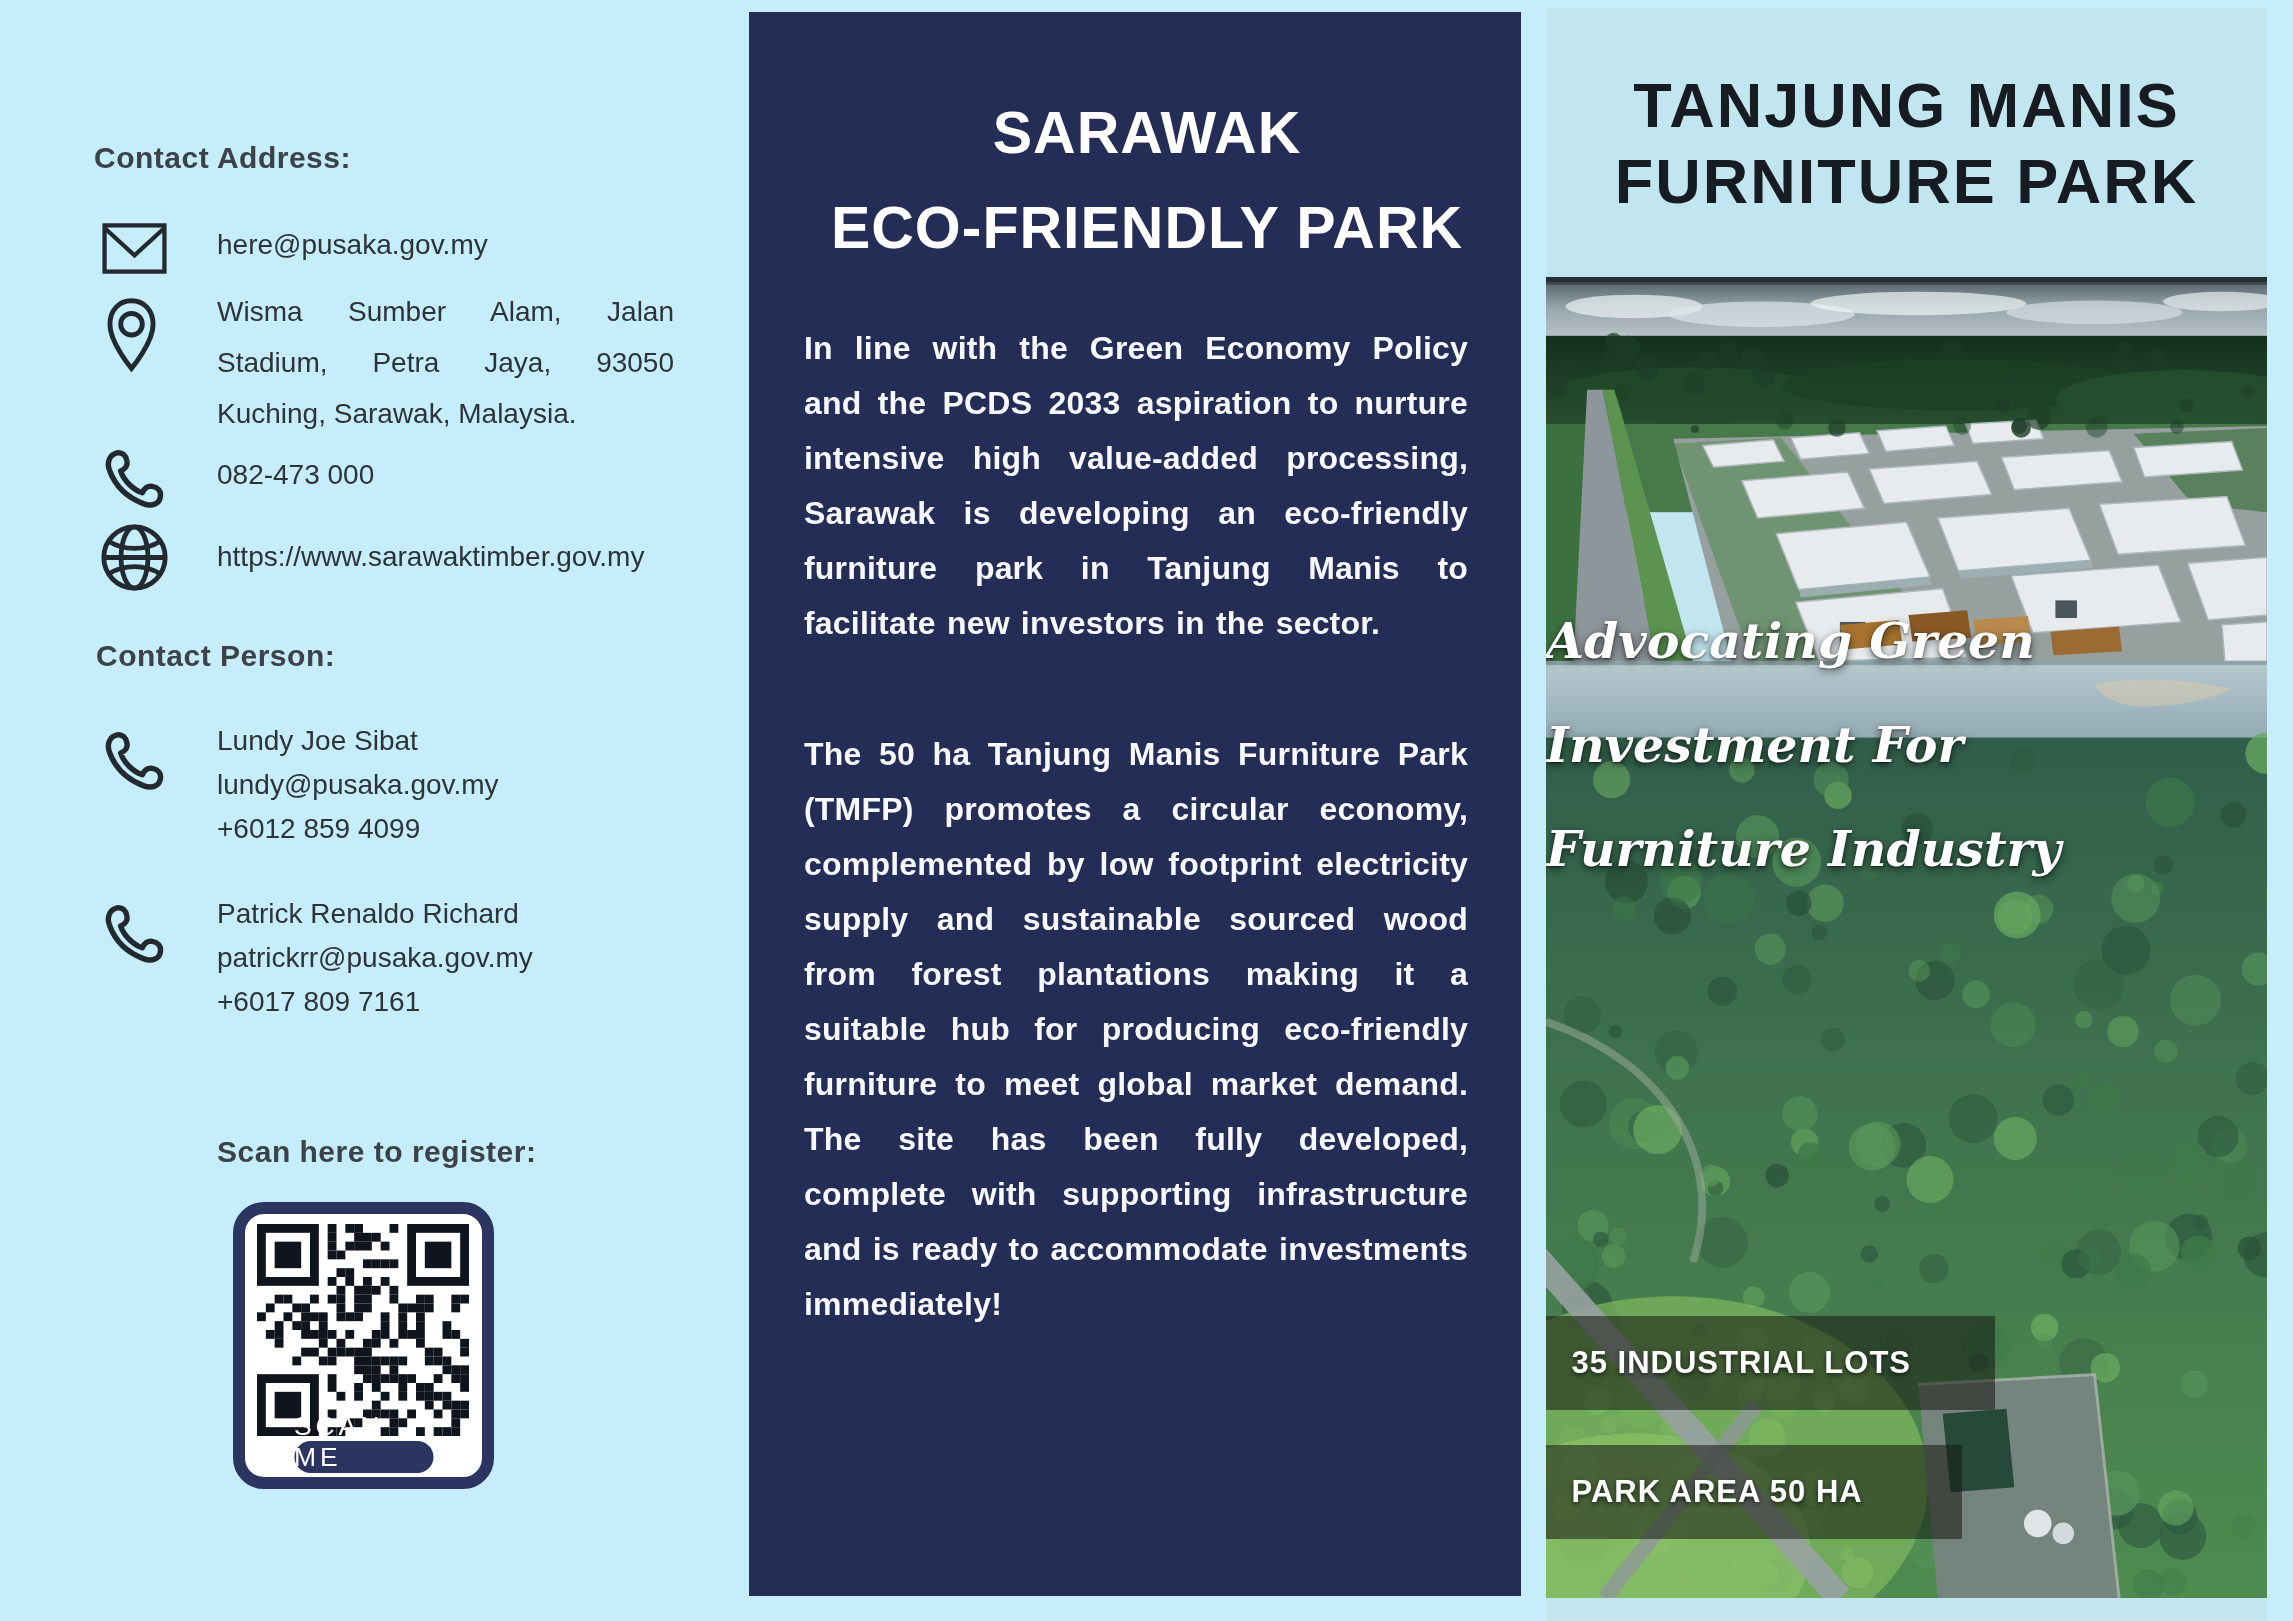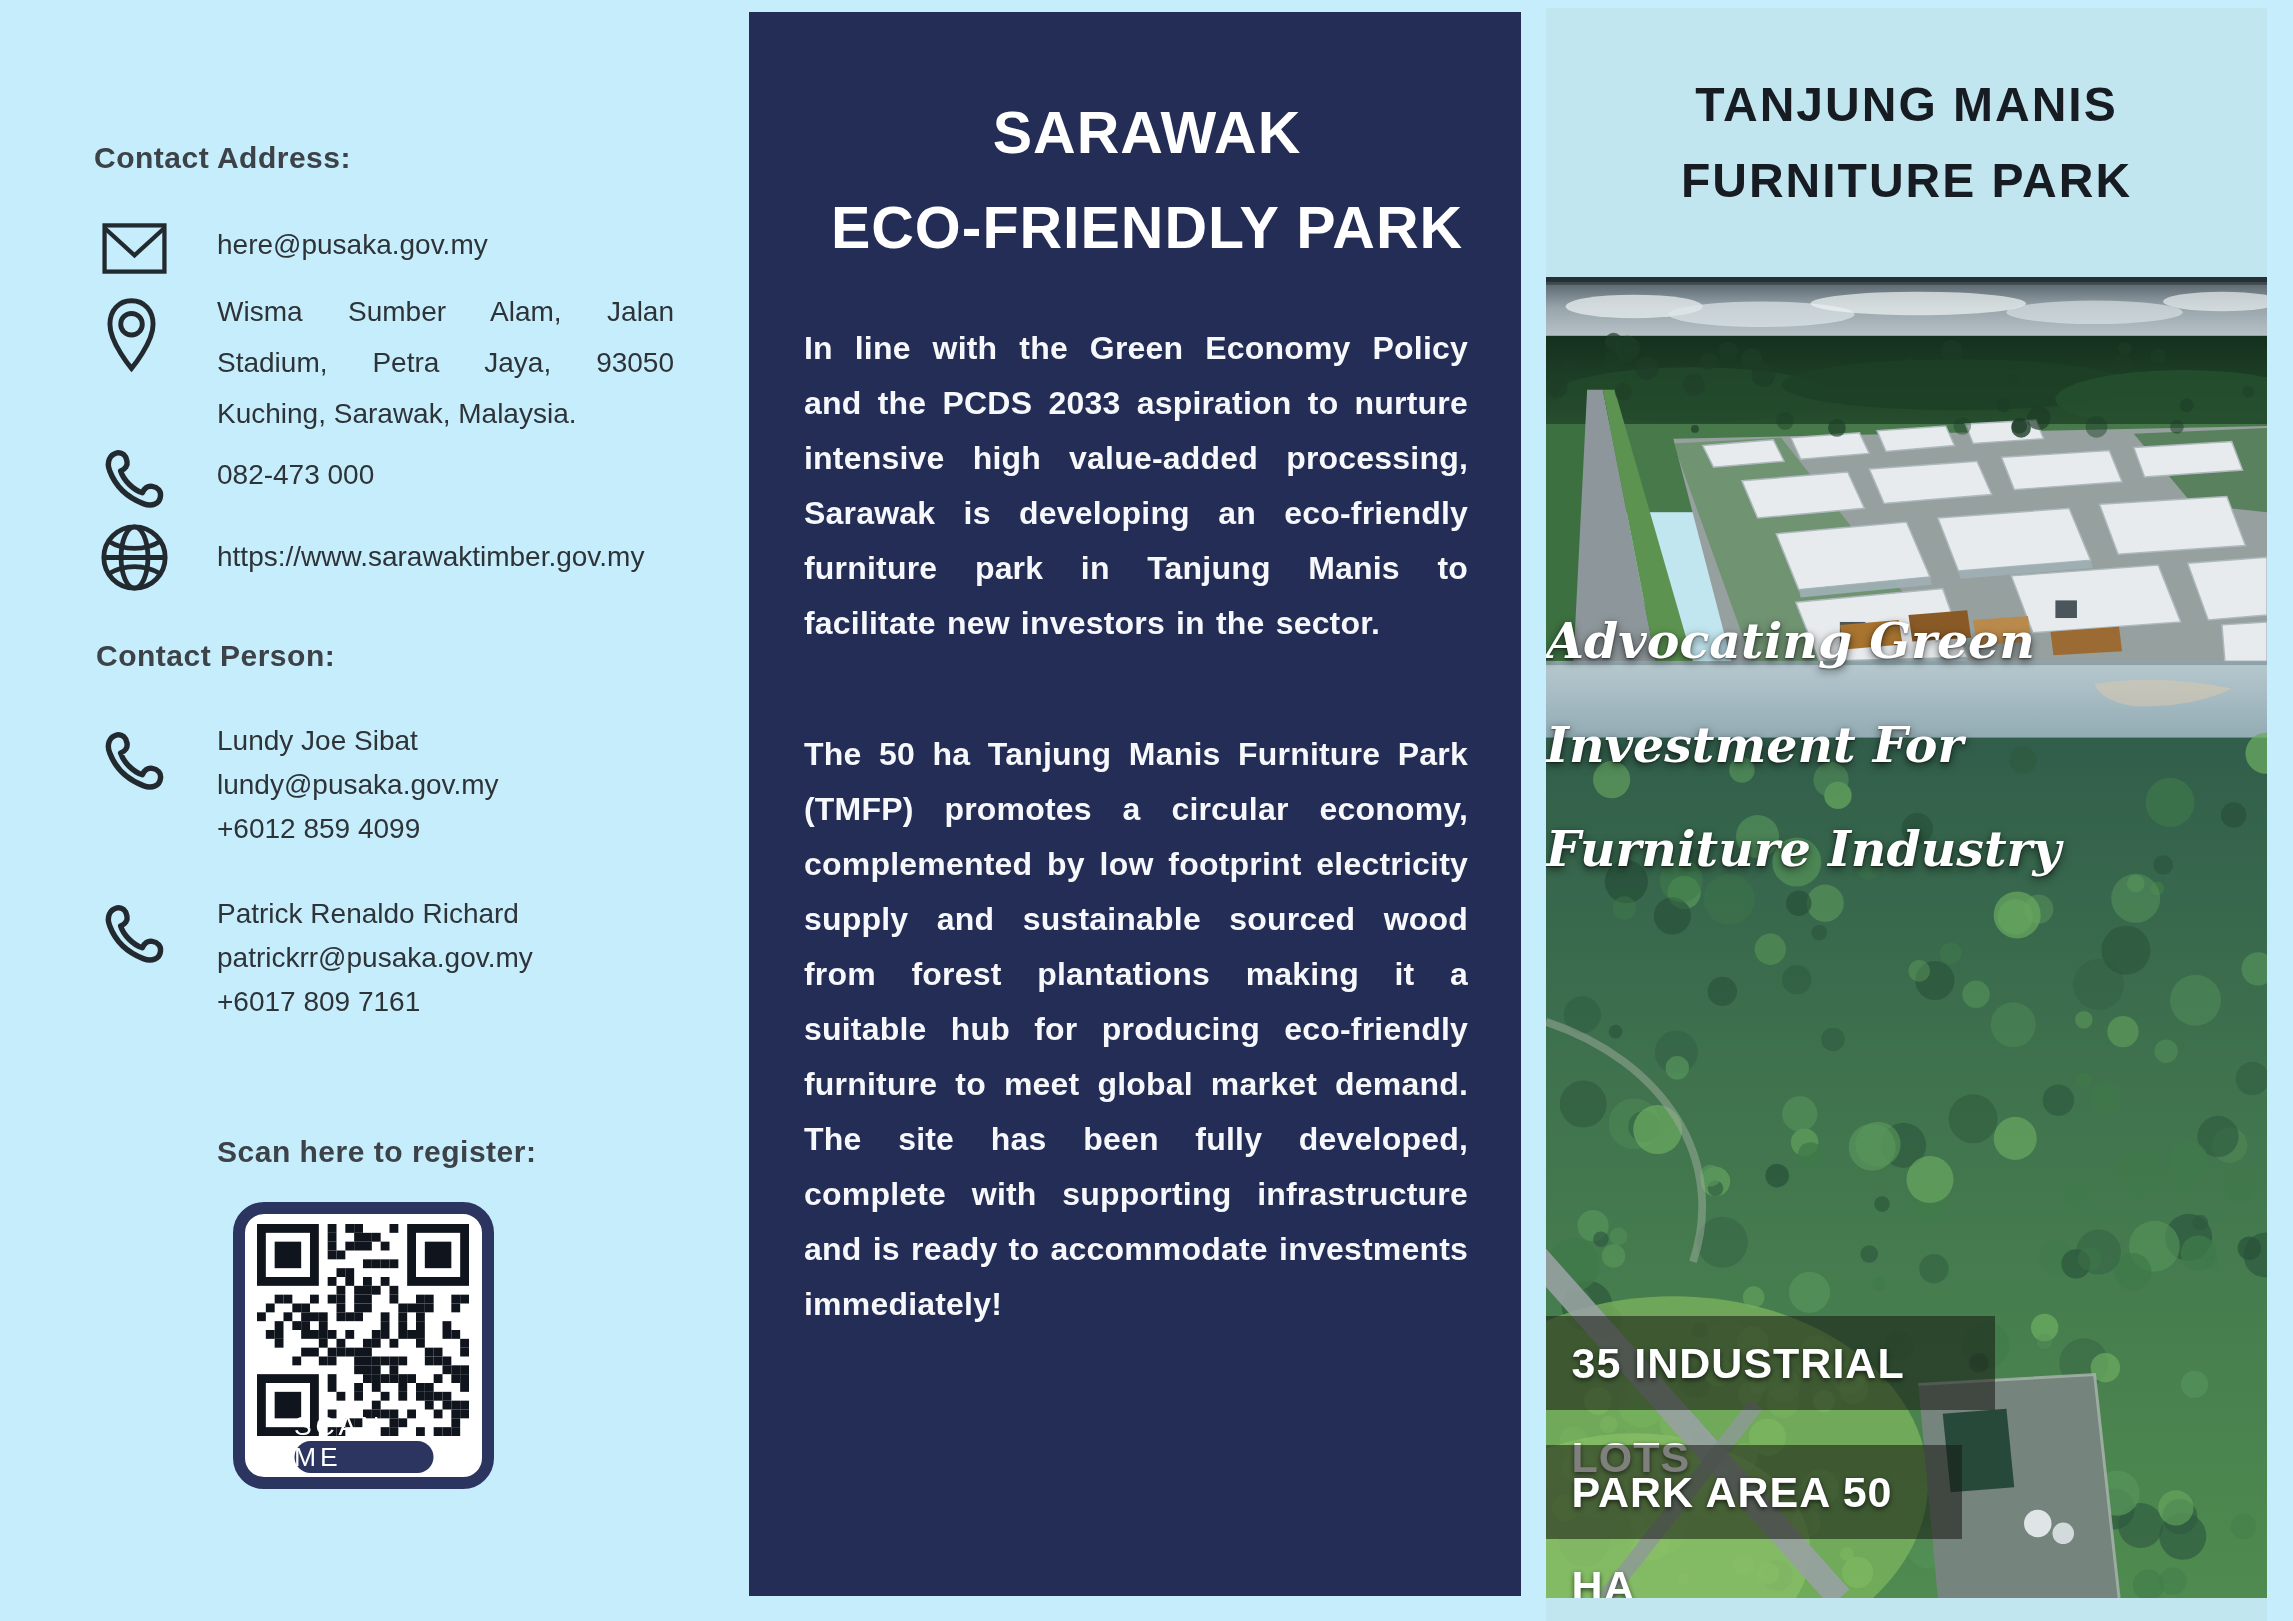--- a/index.html
+++ b/index.html
@@ -35,32 +35,32 @@
   .c-title{margin-top:74px;text-align:center;color:#ffffff;font-size:59px;font-weight:700;
     line-height:95px;letter-spacing:1px;padding-left:24px;}
   .c-par{margin:45px 53px 0 55px;font-size:32px;font-weight:700;line-height:55px;
     text-align:justify;color:#f6f8fc;word-spacing:2px;letter-spacing:0.2px;}
   .c-par.second{margin-top:76px;}
   
   .right-panel{
     left:1546px;top:7.8px;width:721px;height:1613px;background:var(--right-panel-bg,#c2e6f0);
   }
   .r-title{padding-top:59px;text-align:center;color:var(--title-dark,#171c23);
-    font-size:48px;font-weight:800;line-height:76px;letter-spacing:2px;}
+    font-size:63px;font-weight:800;line-height:76px;letter-spacing:2px;}
   .photo{position:absolute;left:0;top:269px;width:721px;height:1321px;overflow:hidden;}
   .photo svg{position:absolute;inset:0;}
   .caption{
     position:absolute;top:312px;left:0;width:100%;text-align:left;
     font-family:"DejaVu Serif", serif;font-style:italic;font-weight:700;
     font-size:49px;line-height:104px;color:#ffffff;
     text-shadow:0 2.9px 8.8px rgba(0,0,0,.6), 0 1px 2px rgba(0,0,0,.5);
   }
   .badge{
     position:absolute;left:0;height:94px;background:rgba(22,24,19,.55);
-    color:#fff;font-weight:800;font-size:43px;line-height:94px;padding-left:25.5px;
+    color:#fff;font-weight:800;font-size:31px;line-height:94px;padding-left:25.5px;
     letter-spacing:1px;text-shadow:0 2px 4.9px rgba(0,0,0,.65);box-sizing:border-box;
   }
   .badge.lots{top:1039px;width:449px;}
   .badge.area{top:1168px;width:416px;}
 </style>
 </head>
 <body>
 
 <div class="page">
 

